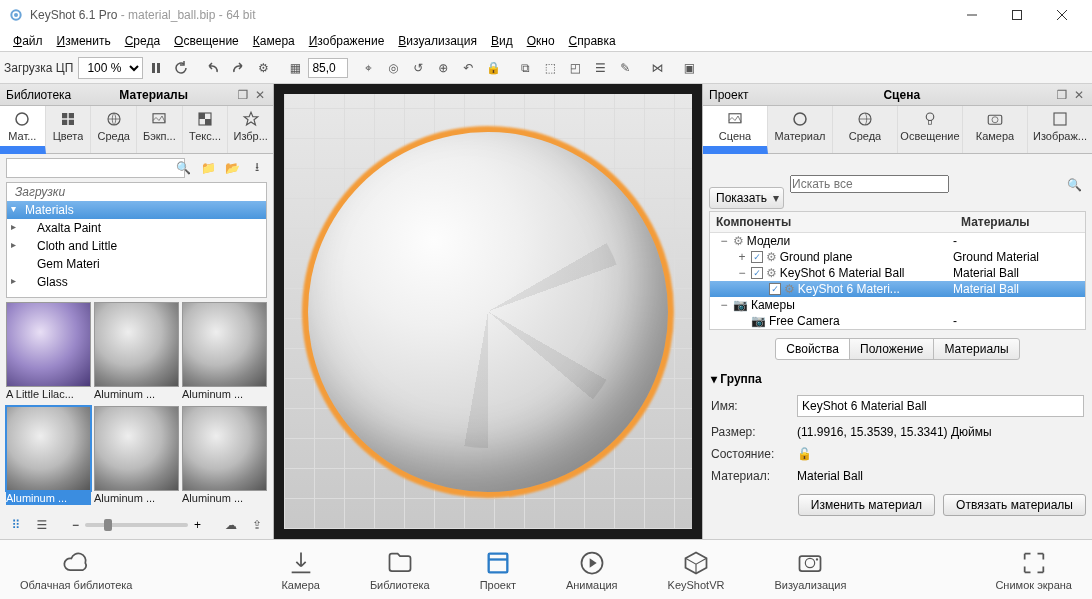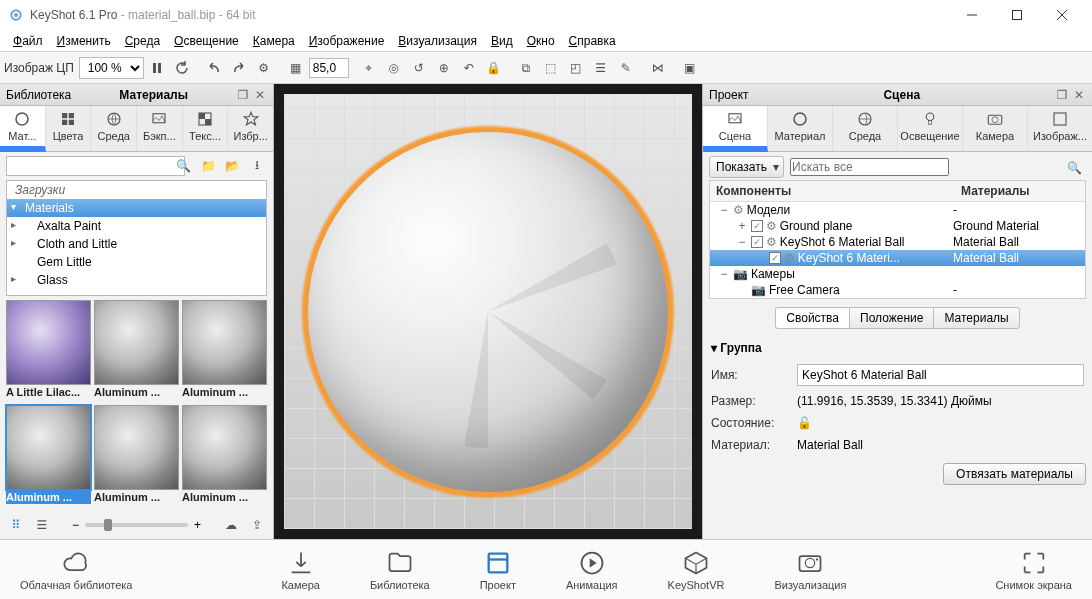--- a/index.html
+++ b/index.html
@@ -34,21 +34,21 @@
   .panel-header { height: 22px; background: linear-gradient(#e8e8e8,#dcdcdc); display:flex; align-items:center; padding:0 6px; border-bottom:1px solid #bbb;}
   .panel-header .title1 { font-weight:normal; }
   .panel-header .title2 { font-weight:bold; flex:1; text-align:center;}
   .panel-header-icons { display:flex; gap:3px;}
   .panel-hicon { width:14px; height:14px; display:flex; align-items:center; justify-content:center; color:#666;}
   
   
   .tabs { display:flex; border-bottom:1px solid #bbb; background:#ececec;}
   .tab { flex:1; display:flex; flex-direction:column; align-items:center; padding:4px 2px; gap:2px; cursor:default; border-right:1px solid #ddd;}
   .tab:last-child { border-right:none;}
-  .tab.active { background:#fff; border-bottom:6px solid #3b82f6; margin-bottom:-1px;}
+  .tab.active { background:#fff; border-bottom:8px solid #3b82f6; margin-bottom:-1px;}
   .tab-icon { width:18px; height:18px; color:#555;}
   .tab-label { font-size:11px; color:#333; white-space:nowrap; overflow:hidden; text-overflow:ellipsis; max-width:100%;}
   
   
   .search-row { display:flex; align-items:center; padding:4px 6px; gap:4px;}
   .search-row input { flex:1; height:20px; border:1px solid #bbb; padding:0 18px 0 4px; background:#fff;}
   .search-wrap { position:relative; flex:1;}
   .search-wrap .mag { position:absolute; right:4px; top:3px; color:#888;}
   .mini-btn { width:20px; height:20px; display:flex; align-items:center; justify-content:center; color:#555;}
   
@@ -56,42 +56,42 @@
   .tree { background:#fff; border:1px solid #bbb; margin:0 6px; overflow-y:auto;}
   .tree-row { padding:2px 6px 2px 18px; position:relative; cursor:default; white-space:nowrap;}
   .tree-row.hdr { font-style:italic; color:#666; padding-left:8px;}
   .tree-row.sel { background: linear-gradient(#7ab5ec,#4a96dd); color:#fff;}
   .tree-row .arrow { position:absolute; left:4px; top:2px; color:#666; font-size:10px;}
   .tree-row.sel .arrow { color:#fff;}
   .tree-row.d1 { padding-left:30px;}
   
   
   .thumbs { padding:4px 6px; display:grid; grid-template-columns: repeat(3, 1fr); gap:3px; overflow-y:auto;}
-  .thumb { display:flex; flex-direction:column;font-weight:bold;}
+  .thumb { display:flex; flex-direction:column;}
   .thumb-img { width:100%; aspect-ratio:1; background:radial-gradient(circle at 40% 35%, #eee 0%, #bbb 45%, #888 70%, #555 100%); border:1px solid #999;}
   .thumb-img.lilac { background:radial-gradient(circle at 40% 35%, #e8dff5 0%, #9a88c8 50%, #4a3a78 100%);}
   .thumb.sel .thumb-img { outline:2px solid #3b8de0; outline-offset:-1px;}
   .thumb-label { font-size:11px; color:#222; white-space:nowrap; overflow:hidden; text-overflow:ellipsis; padding:1px 0;}
   .thumb.sel .thumb-label { background:#3b8de0; color:#fff;}
   
   
   .viewport { flex:1; position:relative; background:#1a1a1a; display:flex; align-items:center; justify-content:center;}
   .floor { position:absolute; inset:0; background:
     repeating-linear-gradient(0deg, #ddd 0 1px, transparent 1px 30px),
     repeating-linear-gradient(90deg, #ddd 0 1px, transparent 1px 30px),
     linear-gradient(#e8e8e8,#c8c8c8);
     margin:10px; }
   .ball-wrap { position:relative; width:360px; height:360px;}
   .ball-outline { position:absolute; inset:-6px; border-radius:50%; background:radial-gradient(circle,#f39c3a 0 100%); filter:blur(1px);}
   .ball { position:absolute; inset:0; border-radius:50%; background:radial-gradient(circle at 35% 30%, #fdfdfd 0%, #f0f0f0 25%, #d8d8d8 55%, #b8b8b8 80%, #989898 100%); box-shadow: inset -20px -30px 50px rgba(0,0,0,0.25);}
   .ball-swirl { position:absolute; inset:12%; border-radius:50%; background:conic-gradient(from 20deg, transparent 0 40deg, rgba(0,0,0,0.08) 40deg 50deg, transparent 50deg 100deg, rgba(0,0,0,0.08) 100deg 110deg, transparent 110deg 160deg, rgba(0,0,0,0.08) 160deg 170deg, transparent 170deg 360deg);}
   
   
   .proj-body { padding:4px 6px; display:flex; flex-direction:column; gap:2px; overflow:auto;}
-  .dropdown-btn { height:22px; border:1px solid #fff; background:linear-gradient(#fdfdfd,#e4e4e4); padding:0 16px 0 6px; position:relative; display:inline-flex; align-items:center; border-radius:3px; border-color:#bbb;}
+  .dropdown-btn { height:22px; border:1px solid #fff; background:linear-gradient(#fdfdfd,#e4e4e4); padding:0 16px 0 6px; position:relative; display:inline-flex; align-items:center; border-radius:3px; border-color:#bbb;margin-top:29px;}
   .dropdown-btn::after { content:"▾"; position:absolute; right:4px; color:#444;}
   .scene-tree { background:#fff; border:1px solid #ccc; min-height:115px;}
   .scene-hdr { display:flex; background:#f5f5f5; border-bottom:1px solid #ddd;}
   .scene-hdr div { padding:3px 6px; font-weight:bold; color:#333;}
   .scene-hdr .c1 { flex:1;}
   .scene-hdr .c2 { width:130px;}
   .scene-row { display:flex; padding:1px 2px; align-items:center; cursor:default;}
   .scene-row .c1 { flex:1; display:flex; align-items:center; gap:3px; white-space:nowrap; overflow:hidden;}
   .scene-row .c2 { width:130px; white-space:nowrap; overflow:hidden;}
   .scene-row.sel { background:linear-gradient(#7ab5ec,#4a96dd); color:#fff;}
@@ -172,21 +172,21 @@
   <div class="menu-item"><span><u>О</u>свещение</span></div>
   <div class="menu-item"><span><u>К</u>амера</span></div>
   <div class="menu-item"><span><u>И</u>зображение</span></div>
   <div class="menu-item"><span><u>В</u>изуализация</span></div>
   <div class="menu-item"><span><u>В</u>ид</span></div>
   <div class="menu-item"><span><u>О</u>кно</span></div>
   <div class="menu-item"><span><u>С</u>правка</span></div>
 </div>
 
 <div class="toolbar">
-  <span class="toolbar-label">Изображ ЦП</span>
+  <span class="toolbar-label">Загрузка ЦП</span>
   <select class="toolbar-select"><option>100 %</option></select>
   <div class="toolbar-btn">
       <svg width="14" height="14" viewBox="0 0 14 14">
         <rect x="3" y="2" width="3" height="10" fill="#555"></rect>
         <rect x="8" y="2" width="3" height="10" fill="#555"></rect>
       </svg>
     </div>
   <div class="toolbar-btn">
       <svg width="14" height="14" viewBox="0 0 14 14">
         <path d="M12 7a5 5 0 1 1-2-4" fill="none" stroke="#555" stroke-width="1.5"></path>
@@ -287,21 +287,21 @@
       <div class="search-wrap"><input placeholder="" style=""><span class="mag">🔍</span></div>
       <div class="mini-btn">📁</div>
       <div class="mini-btn">📂</div>
       <div class="mini-btn">⭳</div>
     </div>
     <div class="tree" style="height:116px;">
       <div class="tree-row hdr">Загрузки</div>
       <div class="tree-row sel"><span class="arrow">▾</span><span>Materials</span></div>
       <div class="tree-row d1"><span class="arrow">▸</span><span>Axalta Paint</span></div>
       <div class="tree-row d1"><span class="arrow">▸</span><span>Cloth and Little</span></div>
-      <div class="tree-row d1"><span>Gem Little</span></div>
+      <div class="tree-row d1"><span>Gem Materi</span></div>
       <div class="tree-row d1"><span class="arrow">▸</span><span>Glass</span></div>
     </div>
     <div class="thumbs" style="flex:1;">
       <div class="thumb">
           <div class="thumb-img lilac"></div>
           <div class="thumb-label">A Little Lilac...</div>
         </div>
       <div class="thumb">
           <div class="thumb-img"></div>
           <div class="thumb-label">Aluminum ...</div>
@@ -480,20 +480,21 @@
         </div>
       <div class="prop-row">
           <div class="prop-label">Состояние:</div>
           <div class="prop-val">🔓</div>
         </div>
       <div class="prop-row">
           <div class="prop-label">Материал:</div>
           <div class="prop-val">Material Ball</div>
         </div>
       <div class="btnrow">
+        <button class="pushbtn">Изменить материал</button>
         <button class="pushbtn">Отвязать материалы</button>
       </div>
     </div>
   </div>
 </div>
 
 <div class="bottombar">
   <div class="bottom-left">
     <div class="bottom-item">
         <svg class="bi-icon" viewBox="0 0 24 24">

